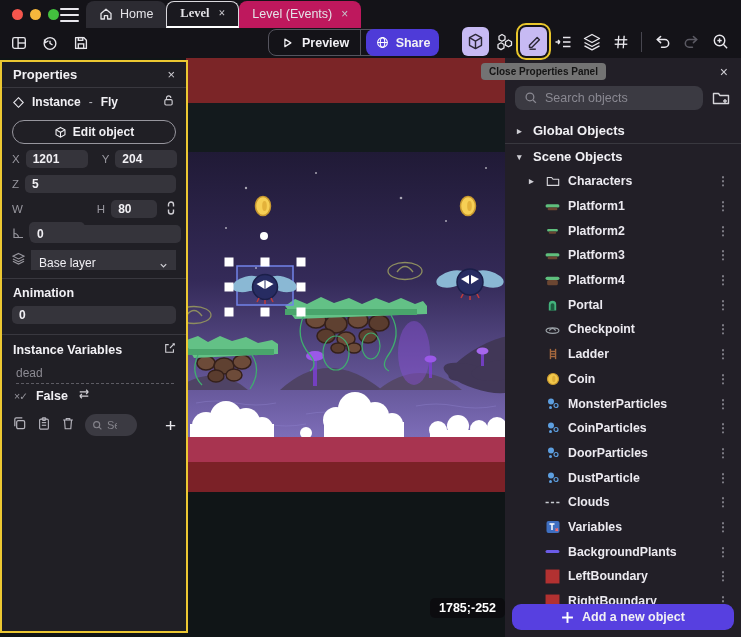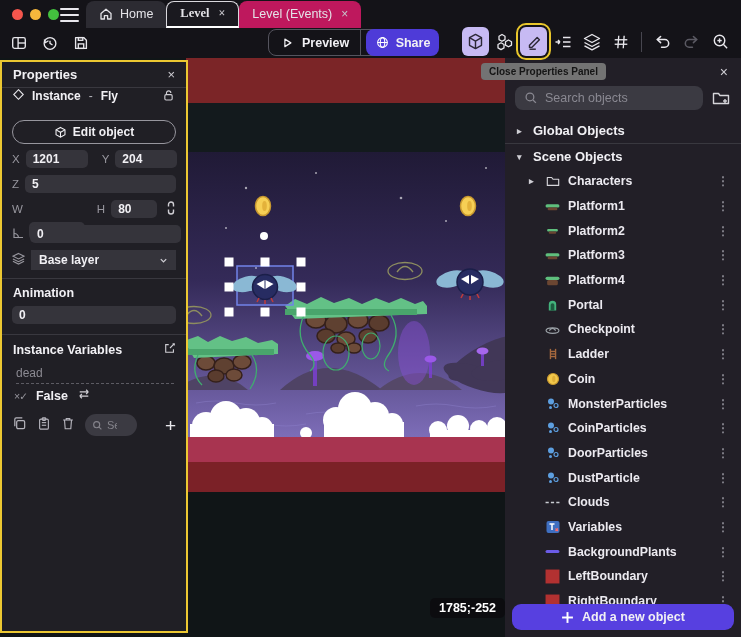--- a/index.html
+++ b/index.html
@@ -37,27 +37,27 @@
 
   
   .canvas { left:186px; top:58px; width:555px; height:579px; background:#101517; z-index:1; }
   .coords-badge { left:244px; top:540px; background:rgba(12,12,15,0.92); border-radius:5px; padding:3px 9px; font-size:12.5px; font-weight:bold; color:#ffffff; }
 
   
   .props { left:0; top:60px; width:188px; height:573px; background:#201f25; border:2px solid #ecc832; z-index:40; font-size:12px; }
   .p-head { left:0; top:0; width:100%; height:26px; display:flex; align-items:center; justify-content:space-between; padding:0 11px; border-bottom:1px solid #39383f; }
   .p-title { font-weight:bold; font-size:13px; }
   .xclose { color:#cfced4; font-size:13px; cursor:pointer; }
-  .inst-row { left:0; top:27px; width:100%; height:26px; display:flex; align-items:flex-start; gap:8px; padding:0 11px; }
+  .inst-row { left:0; top:27px; width:100%; height:26px; display:flex; align-items:center; gap:8px; padding:0 11px; }
   .inst-row .lock { margin-left:auto; }
   .edit-btn { left:10px; top:58px; width:164px; height:24px; border:1px solid #97969e; border-radius:12px; display:flex; align-items:center; justify-content:center; gap:6px; font-weight:bold; font-size:12px; cursor:pointer; }
   .flabel { color:#97969e; font-size:11.5px; }
   .finput { background:#35343b; border:none; border-radius:5px; color:#f1f0f4; font-weight:bold; font-size:12px; height:18px; padding:0 7px; font-family:"Liberation Sans",sans-serif; outline:none; }
   .frow { left:0; width:100%; display:flex; align-items:center; padding:0 10px; gap:6px; height:18px; }
-  .sel { background:#35343b; border-radius:0; height:20px; display:flex; align-items:center; justify-content:space-between; padding:0 8px; flex:1; font-weight:bold; cursor:pointer; }
+  .sel { background:#35343b; border-radius:0; height:20px; display:flex; align-items:flex-end; justify-content:space-between; padding:0 8px; flex:1; font-weight:normal; cursor:pointer; }
   .pdivider { left:0; width:100%; height:1px; background:#39383f; }
   .sect { left:11px; font-weight:bold; font-size:12.5px; }
   .varname { color:#8b8a92; border-bottom:1px dashed #5c5b63; padding-bottom:3px; }
   .swap { color:#cfced4; font-size:13px; }
   .vtool { left:0; top:352px; width:100%; display:flex; align-items:center; padding:0 10px; gap:10px; }
   .vsearch { background:#3b3a42; border-radius:11px; height:22px; width:52px; display:flex; align-items:center; gap:4px; padding:0 7px; overflow:hidden; }
   .vsearch span { color:#85848c; font-size:11px; width:10px; overflow:hidden; white-space:nowrap; }
   .plus { margin-left:auto; font-size:19px; color:#e8e7ec; cursor:pointer; line-height:1; }
 
   

